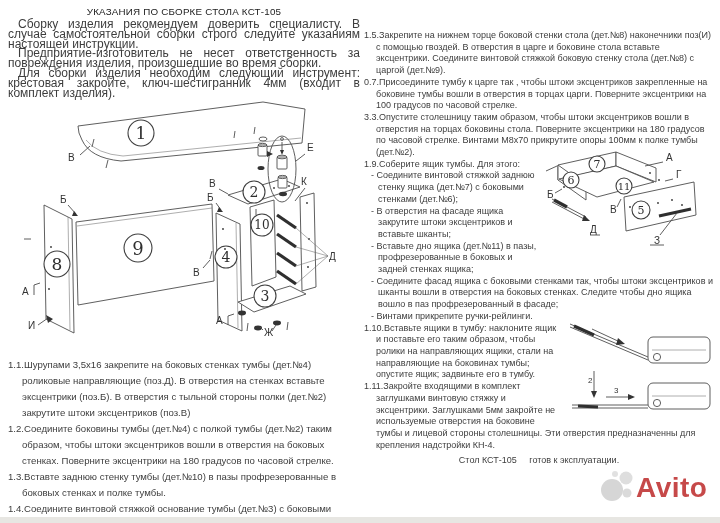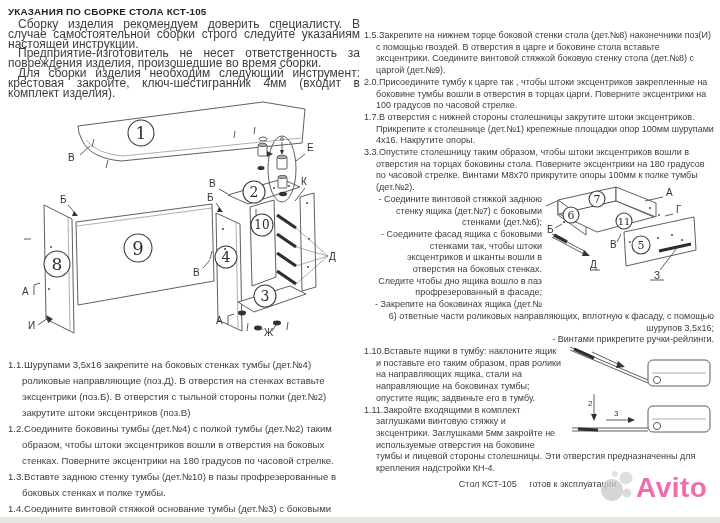--- a/index.html
+++ b/index.html
@@ -5,51 +5,51 @@
   * { margin:0; padding:0; box-sizing:border-box; }
   body { background:#888; font-family:"Liberation Sans", sans-serif; }
   .page {
     position:relative; width:720px; height:523px; background:#ffffff;
     overflow:hidden; color:#3d3d3d;
   }
   .edge-bottom { position:absolute; left:0; bottom:0; width:720px; height:6px; background:#e7e6e2; }
 
   
   .col-left { position:absolute; left:8px; top:6px; width:352px; }
-  .doc-title { font-size:9.8px; font-weight:bold; color:#222; letter-spacing:.2px; margin-bottom:3px; }
+  .doc-title { font-size:9.8px; font-weight:normal; color:#222; text-align:center; letter-spacing:.2px; margin-bottom:3px; }
   .intro p { font-size:12px; line-height:9.8px; text-align:justify; text-indent:10px; color:#3d3d3d; }
 
   .diagram-main { position:absolute; left:4px; top:97px; width:356px; height:256px; }
 
   .left-steps { position:absolute; left:8px; top:357px; width:348px; }
   .left-steps p { font-size:9.6px; line-height:16px; padding-left:14px; text-indent:-14px; }
 
   
   .col-right { position:absolute; left:364px; top:30px; width:350px; font-size:9px; line-height:11.7px; }
   .col-right p.step { padding-left:12px; text-indent:-12px; }
-  .col-right p.bullet { margin-left:7px; padding-left:7px; text-indent:-7px;text-align:right; }
+  .col-right p.bullet { margin-left:7px; padding-left:7px; text-indent:-7px; }
   .float-drawer { float:right; width:168px; height:118px; margin:-10px 0 2px 4px; }
   .float-insert { float:right; width:148px; height:102px; margin:0 0 2px 4px; }
   .footer-line { clear:both; text-align:center; margin-top:4px; white-space:pre-wrap; }
 
   
   svg { display:block; }
   .ln   { stroke:#4d4d4d; stroke-width:0.9; fill:none; }
   .pnl  { stroke:#4d4d4d; stroke-width:0.9; fill:#ffffff; }
   .thin { stroke:#6a6a6a; stroke-width:0.55; fill:none; }
   .dark { fill:#333333; stroke:none; }
   .bar  { stroke:#2f2f2f; stroke-width:3.2; fill:none; }
   .numc { stroke:#3f3f3f; stroke-width:1.1; fill:#ffffff; }
   .numt { font-family:"DejaVu Serif", serif; fill:#2e2e2e; text-anchor:middle; }
   .lbl  { font-family:"Liberation Sans", sans-serif; font-size:10px; fill:#333333; }
   .lbs  { font-family:"Liberation Sans", sans-serif; font-size:8px; fill:#333333; }
 
   
   .watermark { position:absolute; left:598px; top:466px; width:120px; height:44px; opacity:.8; }
-  .wm-text { font-size:28px; font-weight:bold; color:#ec4899; position:absolute; left:38px; top:6px; letter-spacing:.5px; }
+  .wm-text { font-size:28px; font-weight:bold; color:#b91c1c; position:absolute; left:38px; top:6px; letter-spacing:.5px; }
 </style>
 </head>
 <body>
 
 <div class="page">
 
   <div class="col-left">
     <div class="doc-title">УКАЗАНИЯ ПО СБОРКЕ СТОЛА КСТ-105</div>
     <div class="intro">
       <p>Сборку изделия рекомендуем доверить специалисту. В случае самостоятельной сборки строго следуйте указаниям настоящей инструкции.</p>
@@ -182,22 +182,21 @@
 
   <div class="left-steps">
     <p><span>1.1.</span><span>Шурупами 3,5х16 закрепите на боковых стенках тумбы (дет.№4) роликовые направляющие (поз.Д). В отверстия на стенках вставьте эксцентрики (поз.Б). В отверстия с тыльной стороны полки (дет.№2) закрутите штоки эксцентриков (поз.В)</span></p>
     <p><span>1.2.</span><span>Соедините боковины тумбы (дет.№4) с полкой тумбы (дет.№2) таким образом, чтобы  штоки эксцентриков  вошли в отверстия на боковых стенках. Поверните эксцентрики на 180 градусов по часовой стрелке.</span></p>
     <p><span>1.3.</span><span>Вставте заднюю стенку тумбы (дет.№10) в пазы профрезерованные в боковых стенках и полке тумбы.</span></p>
     <p><span>1.4.</span><span>Соедините винтовой стяжкой  основание тумбы (дет.№3) с боковыми стенками тумбы (дет.№4). Шурупами 4х20 прикрутите опоры 15мм (поз.Ж) к основанию тумбы. В отверстия на боковой стенке тумбы заверните штоки эксцентриков.</span></p>
   </div>
 
   <div class="col-right">
     <p class="step"><span>1.5.</span><span>Закрепите на нижнем торце боковой стенки стола (дет.№8) наконечники поз(И) с помощью гвоздей. В отверстия в царге и боковине стола  вставьте эксцентрики. Соедините винтовой стяжкой боковую стенку стола (дет.№8) с царгой (дет.№9).</span></p>
-    <p class="step"><span>2.0.</span><span>Присоедините тумбу к царге так , чтобы штоки эксцентриков закрепленные на боковине тумбы вошли в отверстия в торцах царги. Поверните эксцентрики на 100 градусов по часовой стрелке.</span></p>
-    <p class="step"><span>1.7.</span><span>В отверстия с нижней стороны столешницы закрутите штоки эксцентриков. Прикрепите  к столешнице  (дет.№1) крепежные площадки опор 100мм шурупами 4х16. Накрутите опоры.</span></p>
+    <p class="step"><span>0.7.</span><span>Присоедините тумбу к царге так , чтобы штоки эксцентриков закрепленные на боковине тумбы вошли в отверстия в торцах царги. Поверните эксцентрики на 100 градусов по часовой стрелке.</span></p>
     <p class="step"><span>3.3.</span><span>Опустите столешницу таким образом, чтобы штоки эксцентриков вошли в отверстия на торцах боковины стола. Поверните эксцентрики на 180 градусов по часовой стрелке. Винтами М8х70 прикрутите опоры 100мм к полке тумбы (дет.№2).</span></p>
 
     <div class="float-drawer">
       <svg width="168" height="118" viewBox="0 0 168 118">
         <g>
           <path class="ln" d="M0,22 L11,17"></path>
           <polygon class="pnl" points="12,16 70,3 70,17 12,31"></polygon>
           <polygon class="pnl" points="70,3 110,19 110,33 70,17"></polygon>
           <polygon class="pnl" points="12,16 40,36 40,51 12,31"></polygon>
           <polygon class="pnl" points="13,30 70,17 108,33 51,48"></polygon>
@@ -236,23 +235,25 @@
           <text class="lbl" x="64" y="64">В</text>
           <path class="ln" d="M71,58 L75,50"></path>
           <text class="lbl" x="44" y="84">Д</text>
           <path class="ln" d="M44,86 h10"></path>
           <text class="lbl" x="108" y="95">З</text>
           <path class="ln" d="M114,86 L131,64 M104,96 h14"></path>
         </g>
       </svg>
     </div>
 
+    <p class="step"><span>1.9.</span><span>Соберите ящик тумбы. Для этого:</span></p>
     <p class="bullet">- Соедините винтовой стяжкой заднюю стенку ящика (дет.№7) с боковыми стенками (дет.№6);</p>
+    <p class="bullet">- В отверстия на фасаде ящика закрутите штоки  эксцентриков и вставьте шканты;</p>
+    <p class="bullet">- Вставьте дно ящика (дет.№11) в пазы, профрезерованные в боковых и задней стенках ящика;</p>
     <p class="bullet">- Соедините фасад ящика с боковыми стенками так, чтобы штоки эксцентриков и шканты вошли в  отверстия на боковых стенках. Следите чтобы дно ящика вошло в паз профрезерованный в фасаде;</p>
-    <p class="bullet">- Закрепите на боковинах ящика (дет.№ 6) ответные части  роликовых направляющих, вплотную к фасаду, с помощью шурупов 3,5х16;</p>
     <p class="bullet">- Винтами прикрепите ручки-рейлинги.</p>
 
     <div class="float-insert">
       <svg width="148" height="102" viewBox="0 0 148 102">
         <g>
           <rect class="pnl" x="82" y="14" width="62" height="26" rx="5"></rect>
           <path class="thin" d="M86,27 h54"></path>
           <circle class="ln" cx="91" cy="34" r="3.6"></circle>
           <path class="ln" d="M4,1 L82,34 M4,4 L82,37"></path>
           <path class="bar" d="M8,3 L28,12"></path>
@@ -270,21 +271,21 @@
           <circle class="ln" cx="91" cy="80" r="3.6"></circle>
           <path class="ln" d="M6,82 H82 M6,85 H82"></path>
           <path class="bar" d="M12,83 L32,84"></path>
           <path class="ln" d="M40,74 H64"></path>
           <polygon class="dark" points="62,71 69,74 62,77"></polygon>
           <text class="lbs" x="48" y="70">3</text>
         </g>
       </svg>
     </div>
 
-    <p class="step"><span>1.10.</span><span>Вставьте ящики в тумбу: наклоните ящик и поставьте его таким образом, прав ролики на направляющих ящика, стали на направляющие  на  боковинах тумбы; опустите ящик; задвиньте его в тумбу.</span></p>
+    <p class="step"><span>1.10.</span><span>Вставьте ящики в тумбу: наклоните ящик и поставьте его таким образом, чтобы ролики на направляющих ящики, стали на направляющие  на  боковинах тумбы; опустите ящик; задвиньте его в тумбу.</span></p>
     <p class="step"><span>1.11.</span><span>Закройте входящими в комплект заглушками винтовую стяжку и эксцентрики. Заглушками 5мм закройте не используемые отверстия на боковине тумбы и лицевой стороны столешницы. Эти отверстия предназначенны для  крепления надстройки КН-4.</span></p>
 
     <p class="footer-line">Стол КСТ-105     готов к эксплуатации.</p>
   </div>
 
   <div class="watermark">
     <svg width="38" height="40" viewBox="0 0 38 40" style="position:absolute;left:0;top:2px;">
       <circle cx="14" cy="22" r="11" fill="#cccccc"></circle>
       <circle cx="28" cy="10" r="6.5" fill="#d6d6d6"></circle>
       <circle cx="29" cy="25" r="4.5" fill="#d1d1d1"></circle>

